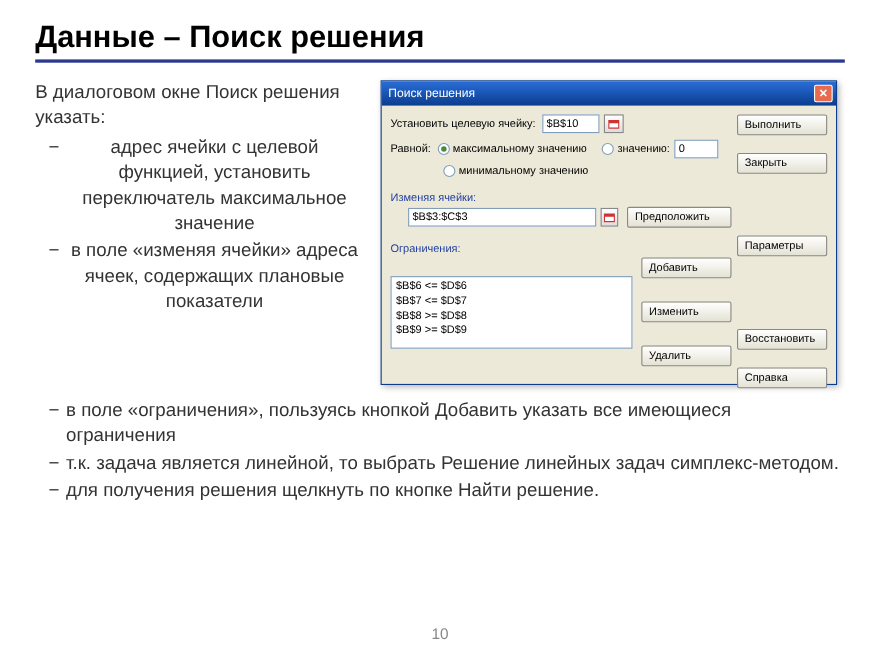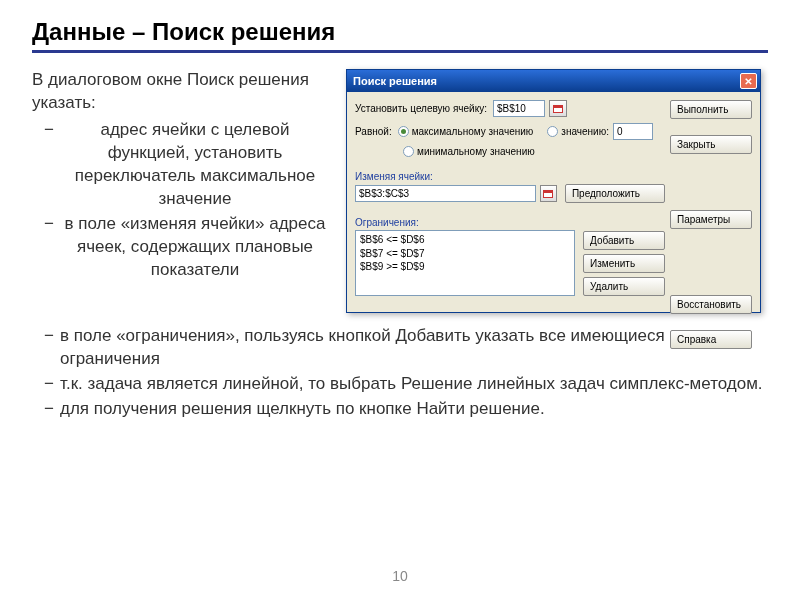--- a/index.html
+++ b/index.html
@@ -1,45 +1,45 @@
 <!DOCTYPE html>
 <html><head>
 <meta charset="utf-8">
 <style>
 * { box-sizing: border-box; margin: 0; padding: 0; }
 body { font-family: Arial, sans-serif; background: #fff; width: 800px; height: 600px; position: relative; padding: 18px 32px; }
-.slide-title { font-size: 24px; font-weight: bold; color: #000; border-bottom: 3px solid #2a3990; padding-bottom: 4px; margin-bottom: 16px; }
+.slide-title { font-size: 28px; font-weight: bold; color: #000; border-bottom: 3px solid #2a3990; padding-bottom: 4px; margin-bottom: 16px; }
 .content-row { display: flex; gap: 14px; }
 .left-col { flex: 0 0 300px; }
 .intro { font-size: 17px; color: #333; line-height: 1.35; margin-bottom: 4px; }
 .bullets { list-style: none; padding-left: 12px; }
 .bullets li { position: relative; padding-left: 14px; font-size: 17px; color: #333; line-height: 1.35; margin-bottom: 2px; text-align: center; }
 .bullets li::before { content: "−"; position: absolute; left: 0; top: 0; }
 .bottom-bullets { list-style: none; padding-left: 12px; margin-top: 12px; }
 .bottom-bullets li { position: relative; padding-left: 16px; font-size: 17px; color: #333; line-height: 1.35; margin-bottom: 2px; }
 .bottom-bullets li::before { content: "−"; position: absolute; left: 0; top: 0; }
 .page-num { position: absolute; bottom: 16px; left: 50%; transform: translateX(-50%); color: #888; font-size: 14px; }
 
 
 .dialog { width: 415px; border: 1px solid #0a3d8f; background: #ece9d8; font-family: Tahoma, Arial, sans-serif; font-size: 10px; box-shadow: 2px 2px 6px rgba(0,0,0,0.3); }
 .titlebar { background: linear-gradient(to bottom, #2a6dd8, #0a3d8f); height: 22px; display: flex; align-items: center; justify-content: space-between; padding: 0 3px 0 6px; }
-.titlebar-text { color: #fff; font-weight: bold; font-size: 11px; }
+.titlebar-text { color: #fff; font-weight: normal; font-size: 11px; }
 .close-btn { width: 17px; height: 16px; background: #e86b50; border: 1px solid #fff; border-radius: 2px; color: #fff; display: flex; align-items: center; justify-content: center; font-size: 10px; font-weight: bold; cursor: pointer; }
 .dlg-body { padding: 8px 8px 10px 8px; position: relative; }
 .row { display: flex; align-items: center; margin-bottom: 6px; }
 .lbl { font-size: 10px; color: #000; }
-.txt { border: 1px solid #7f9db9; background: #fff; height: 17px; padding: 0 3px; font-size: 10px; }
+.txt { border: 1px solid #7f9db9; background: #fff; height: 17px; padding: 0 3px; font-size: 10px; margin-left: 16px; }
 .refbtn { width: 18px; height: 17px; border: 1px solid #888; background: linear-gradient(#fff,#ddd); display: inline-flex; align-items: center; justify-content: center; cursor: pointer; }
 .ref-icon { width: 10px; height: 8px; border: 1px solid #c33; border-top: 3px solid #c33; background: #fff; }
 .radio { width: 11px; height: 11px; border: 1px solid #7f9db9; border-radius: 50%; background: #fff; display: inline-flex; align-items: center; justify-content: center; margin-right: 3px; cursor: pointer; }
 .radio.checked::after { content: ""; width: 5px; height: 5px; background: #4a8a3a; border-radius: 50%; }
 .listbox { border: 1px solid #7f9db9; background: #fff; width: 220px; height: 66px; padding: 2px 4px; font-size: 10px; line-height: 1.35; overflow: hidden; }
 .right-btns { position: absolute; right: 8px; top: 8px; display: flex; flex-direction: column; gap: 16px; }
 .btn { width: 82px; height: 19px; border: 1px solid #888; background: linear-gradient(#fff,#e4e2d4); font-size: 10px; border-radius: 2px; cursor: pointer; display: flex; align-items: center; padding-left: 6px; }
-.mid-btns { display: flex; flex-direction: column; gap: 4px; margin-left: 8px; }
+.mid-btns { display: flex; flex-direction: column; gap: 21px; margin-left: 8px; }
 .mid-btns .btn { width: 82px; }
 .sec-label { color: #2040a0; font-size: 10px; margin-top: 14px; margin-bottom: 2px; }
 </style>
 </head>
 <body>
 
 <div class="slide-title">Данные – Поиск решения</div>
 
 <div class="content-row">
   <div class="left-col">
@@ -107,20 +107,21 @@
         <div class="btn" style="margin-left:8px;width:106px">
             <span>Предположить</span>
           </div>
       </div>
 
       <div class="sec-label">Ограничения:</div>
       <div class="row" style="align-items:center;width:310px">
         <div class="listbox">
           <div>$B$6 &lt;= $D$6</div>
           <div>$B$7 &lt;= $D$7</div>
+          <div>$B$8 &gt;= $D$8</div>
           <div>$B$9 &gt;= $D$9</div>
         </div>
         <div class="mid-btns">
           <div class="btn">
               <span>Добавить</span>
             </div>
           <div class="btn">
               <span>Изменить</span>
             </div>
           <div class="btn">

